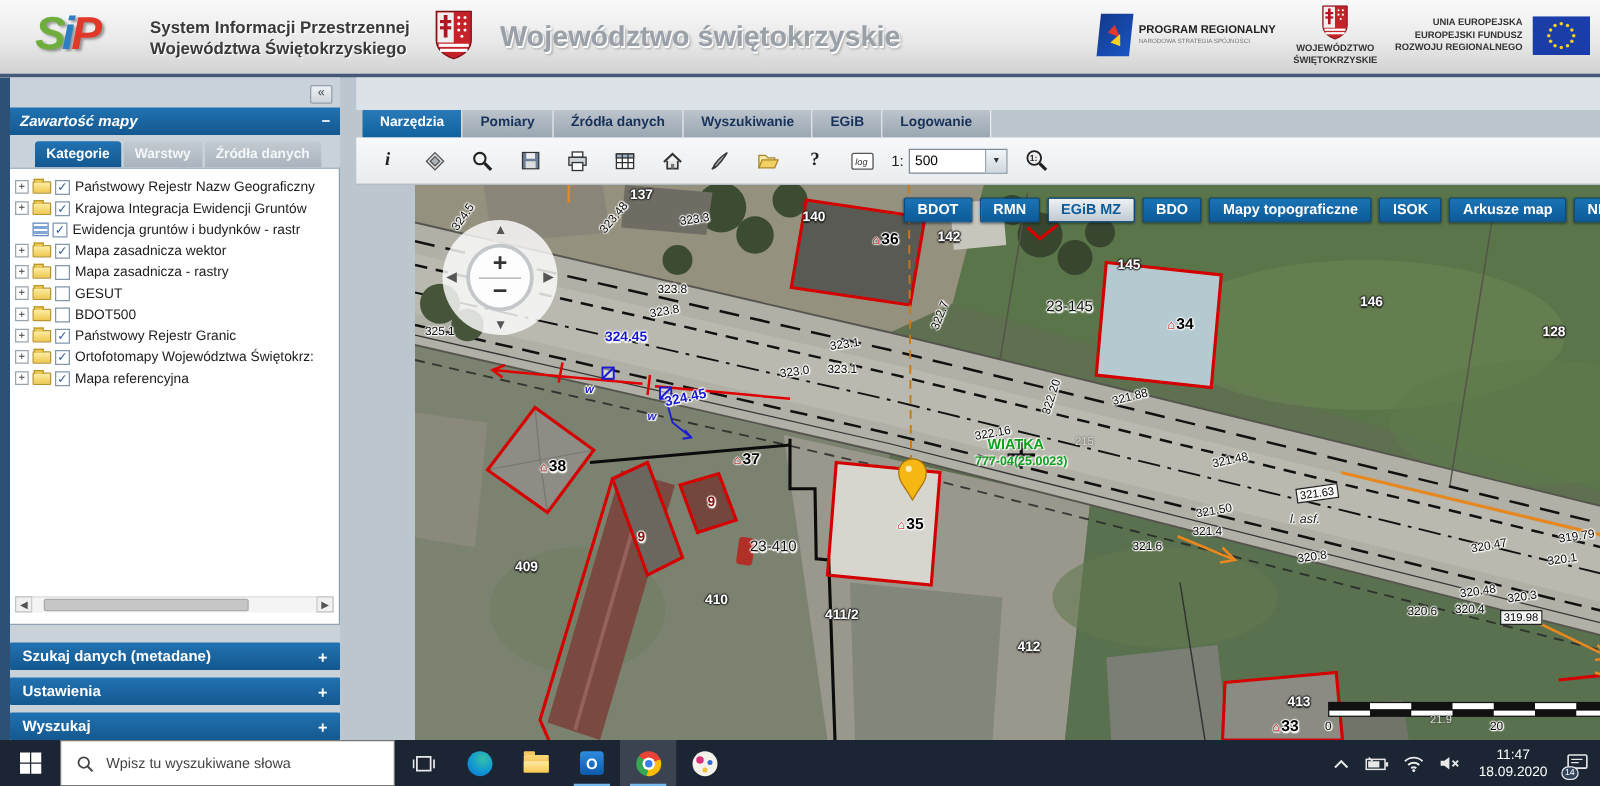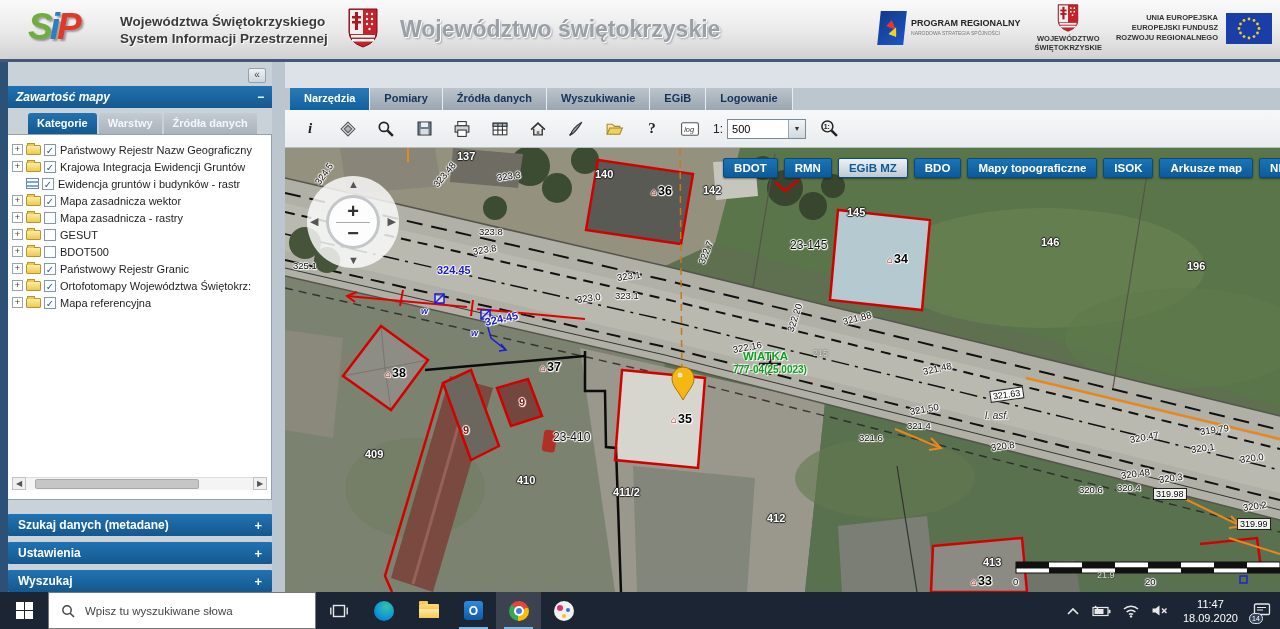--- a/index.html
+++ b/index.html
@@ -65,21 +65,21 @@
   .mtoolbar{height:38px;background:linear-gradient(#f7f8f9,#e9ecee);border-bottom:1px solid #b5bcc2;display:flex;align-items:center;gap:8px;padding:0 10px;}
   .tbtn{width:30px;height:26px;display:flex;align-items:center;justify-content:center;border-radius:3px;cursor:pointer;}
   .tb-txt{font-size:15px;font-weight:bold;color:#222;font-family:"Liberation Serif","DejaVu Serif",serif;}
   .scale-wrap{display:flex;align-items:center;gap:4px;font-size:12px;color:#222;}
   .combo{height:20px;border:1px solid #7a8a99;background:#fff;display:flex;align-items:center;}
   .combo input{border:none;outline:none;width:60px;font-size:11px;padding:0 4px;font-family:inherit;}
   .combo .arrow{width:17px;height:100%;background:linear-gradient(#f2f5f7,#cfd8df);border-left:1px solid #9aa7b2;font-size:7px;line-height:18px;text-align:center;color:#333;cursor:pointer;}
   .combo .val{font-size:11px;padding:0 5px;white-space:nowrap;overflow:hidden;width:148px;color:#111;}
 
   
-  #map{flex:1;position:relative;overflow:hidden;background:#5e7050;}
+  #map{flex:1;position:relative;overflow:hidden;background:#5e7050;margin-left:47px;}
   #map svg.scene{position:absolute;left:0;top:0;width:995px;height:444px;}
   #map-labels{position:absolute;left:0;top:0;width:100%;height:100%;pointer-events:none;}
   .ml{position:absolute;white-space:nowrap;transform-origin:left center;font-size:9.5px;color:#101010;}
   .halo-w{text-shadow:1px 0 1px #fff,-1px 0 1px #fff,0 1px 1px #fff,0 -1px 1px #fff,1px 1px 1px #fff;}
   .ml.elev{font-size:9.5px;color:#0d0d0d;}
   .ml.wo{font-size:11px;font-weight:bold;color:#fff;text-shadow:1px 0 1px #222,-1px 0 1px #222,0 1px 1px #222,0 -1px 1px #222;}
   .ml.bld{font-size:12.5px;font-weight:bold;color:#000;}
   .ml.bld .hsym{color:#cc0000;font-size:10px;margin-right:1px;}
   .ml.bld9{font-size:11px;font-weight:bold;color:#7d1510;}
   .ml.dark{font-size:12px;color:#111;}
@@ -133,22 +133,22 @@
   .badge{position:absolute;left:1px;bottom:5px;background:#33435c;border:1px solid #e8e8e8;color:#fff;font-size:7px;line-height:9px;padding:0 2px;border-radius:6px;}
 </style>
 </head>
 <body>
 
 <div id="app">
 
   <div id="hdr">
     <div class="sip-logo"><span class="sip-s">S</span><span class="sip-i">i</span><span class="sip-p">P</span></div>
     <div class="app-title">
+      <div>System Informacji Przestrzennej</div>
       <div>Województwa Świętokrzyskiego</div>
-      <div>System Informacji Przestrzennej</div>
     </div>
     <svg class="crest" id="crest-main" width="30" height="40" viewBox="0 0 30 40">
       <path d="M1 1 H29 V24 Q29 34 15 39 Q1 34 1 24 Z" fill="#c6222a" stroke="#7a1016"></path>
       <rect x="2" y="2" width="13" height="24" fill="#efefef"></rect>
       <rect x="7" y="4" width="3" height="18" fill="#b01520"></rect>
         <rect x="4" y="8" width="9" height="2.5" fill="#b01520"></rect>
         <rect x="4" y="13" width="9" height="2.5" fill="#b01520"></rect>
       <g fill="#fff">
           <circle cx="19" cy="6" r="1.2"></circle>
           <circle cx="24" cy="6" r="1.2"></circle>
@@ -589,21 +589,21 @@
             <span class="ml elev halo-w" style="left: 832px; top: 334px;">320.4</span>
             <span class="ml elev halo-w" style="left: 874px; top: 326px; transform: rotate(-8deg);">320.3</span>
             <span class="ml boxed halo-w" style="left: 868px; top: 340px;">319.98</span>
             <span class="ml elev halo-w" style="left: 794px; top: 336px;">320.6</span>
             <span class="ml elev halo-w" style="left: 958px; top: 354px; transform: rotate(-8deg);">320.2</span>
             <span class="ml boxed halo-w" style="left: 952px; top: 370px;">319.99</span>
             <span class="ml dark halo-w" style="left: 505px; top: 90px;">23-145</span>
             <span class="ml wo" style="left: 562px; top: 58px;">145</span>
             <span class="ml bld halo-w" style="left: 602px; top: 104px;"><span class="hsym">⌂</span>34</span>
             <span class="ml wo" style="left: 756px; top: 88px;">146</span>
-            <span class="ml wo" style="left: 902px; top: 112px;">196</span>
+            <span class="ml wo" style="left: 902px; top: 112px;">128</span>
             <span class="ml bld halo-w" style="left: 100px; top: 218px;"><span class="hsym">⌂</span>38</span>
             <span class="ml bld halo-w" style="left: 255px; top: 212px;"><span class="hsym">⌂</span>37</span>
             <span class="ml bld9 halo-w" style="left: 234px; top: 248px;">9</span>
             <span class="ml bld9 halo-w" style="left: 178px; top: 276px;">9</span>
             <span class="ml dark halo-w" style="left: 268px; top: 282px;">23-410</span>
             <span class="ml wo" style="left: 232px; top: 326px;">410</span>
             <span class="ml wo" style="left: 80px; top: 300px;">409</span>
             <span class="ml bld halo-w" style="left: 386px; top: 264px;"><span class="hsym">⌂</span>35</span>
             <span class="ml wo" style="left: 328px; top: 338px;">411/2</span>
             <span class="ml wo" style="left: 482px; top: 364px;">412</span>

